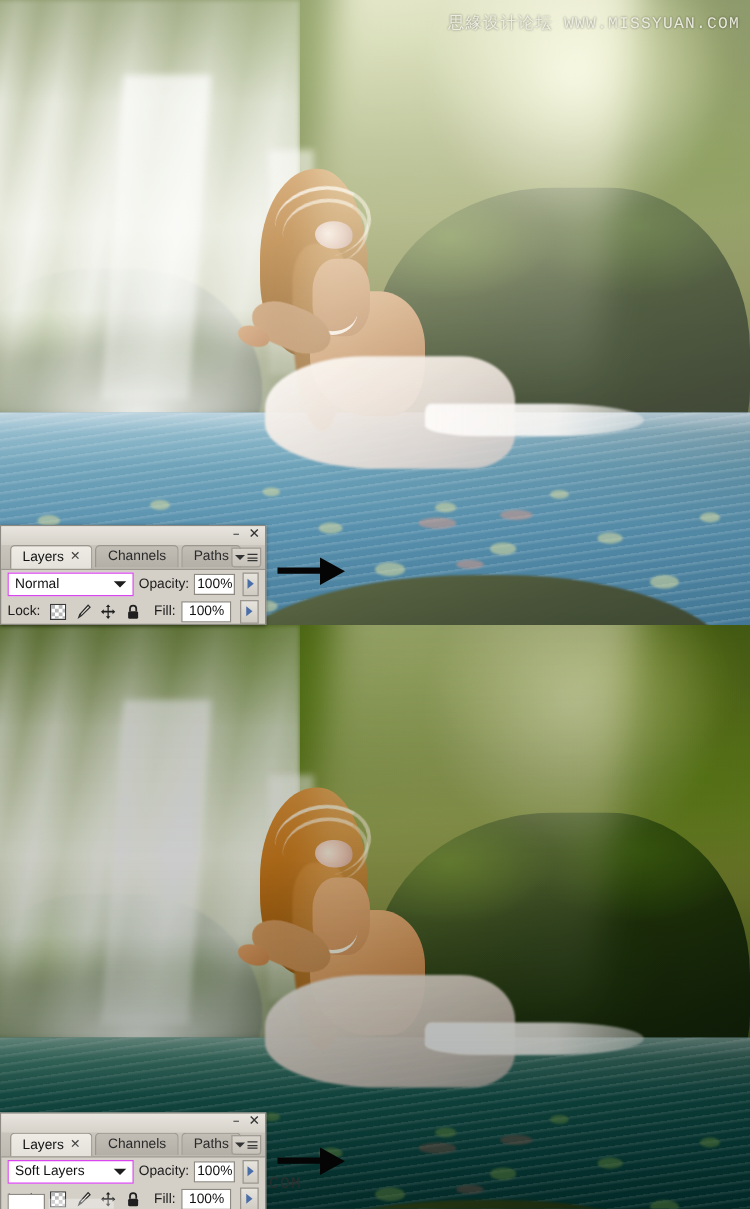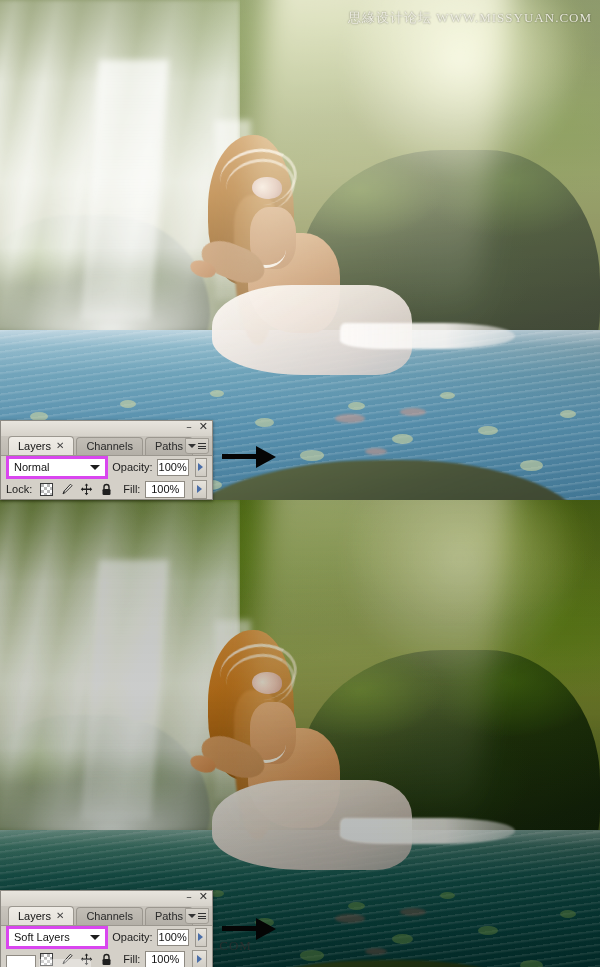--- a/index.html
+++ b/index.html
@@ -193,21 +193,21 @@
   }
   #scene-bottom .grade{
     position:absolute;inset:0;pointer-events:none;
     background:linear-gradient(180deg,rgba(30,45,25,.18) 0%,rgba(20,35,25,.10) 40%,rgba(10,25,22,.28) 100%);
   }
   #scene-bottom .sat{position:absolute;inset:0;backdrop-filter:saturate(1.35) contrast(1.12) brightness(.88);}
 
   
   .wm{
     position:absolute;color:#efeee4;opacity:.92;white-space:nowrap;
-    font-family:Liberation Serif, serif;letter-spacing:1px;
+    font-family:Liberation Mono, monospace;letter-spacing:1px;
     text-shadow:0 0 2px rgba(0,0,0,.55);
   }
   #wm-top{right:8px;top:9px;font-size:13px;}
   #wm-bot{left:8px;bottom:12px;font-size:13px;color:#2e2e2e;opacity:.85;text-shadow:none;}
 
   
   .arrow{position:absolute;}
   .arrow .shaft-l{position:absolute;left:0;top:8px;width:38px;height:5px;background:#050505;}
   .arrow .head{
     position:absolute;left:34px;top:0;width:0;height:0;
@@ -232,21 +232,21 @@
 
   .ps-titlebar{
     position:relative;height:15px;
     background:linear-gradient(180deg,#e8e5de,#d6d2ca);
     border-bottom:0;
   }
   .win-btns{position:absolute;right:4px;top:0px;display:flex;gap:7px;align-items:center;}
   .win-btn{font-size:11px;line-height:11px;color:#333;cursor:default;font-family:"DejaVu Sans",sans-serif;}
 
   .ps-tabs{
-    position:relative;display:flex;align-items:flex-end;height:19px;
+    position:relative;display:flex;height:19px;
     background:linear-gradient(180deg,#c9c5bd,#bdb9b1);
     padding-left:7px;
     border-bottom:1px solid #9b978f;
   }
   .ps-tab{
     height:17px;line-height:17px;padding:0 9px;font-size:11px;
     background:linear-gradient(180deg,#c2beb6,#b3afa7);
     border:1px solid #9b978f;border-bottom:none;
     border-radius:4px 4px 0 0;margin-right:2px;color:#2a2a2a;
     display:flex;align-items:center;gap:5px;
@@ -262,21 +262,21 @@
     border:1px solid #a19d95;border-radius:0 0 3px 3px;
     display:flex;align-items:center;justify-content:center;gap:2px;
   }
   .panel-menu .tri{width:0;height:0;border-left:4px solid transparent;border-right:4px solid transparent;border-top:4px solid #333;}
   .panel-menu .lines{display:flex;flex-direction:column;gap:1.5px;}
   .panel-menu .lines i{display:block;width:8px;height:1px;background:#333;}
 
   .ps-row{display:flex;align-items:center;height:22px;padding:0 5px;gap:4px;}
   .blend-select{
     position:relative;width:115px;height:17px;
-    background:#fff;border:3px solid #d946ef;
+    background:#fff;border:1px solid #d946ef;
     display:flex;align-items:center;padding-left:5px;
     font-size:11px;color:#121212;
   }
   .blend-select .caret{
     position:absolute;right:5px;top:6px;width:0;height:0;
     border-left:5px solid transparent;border-right:5px solid transparent;border-top:5px solid #1d1d1d;
   }
   .lbl{font-size:11px;color:#1b1b1b;}
   .numbox{
     width:38px;height:15px;background:#fff;border:1px solid #8e8a82;

